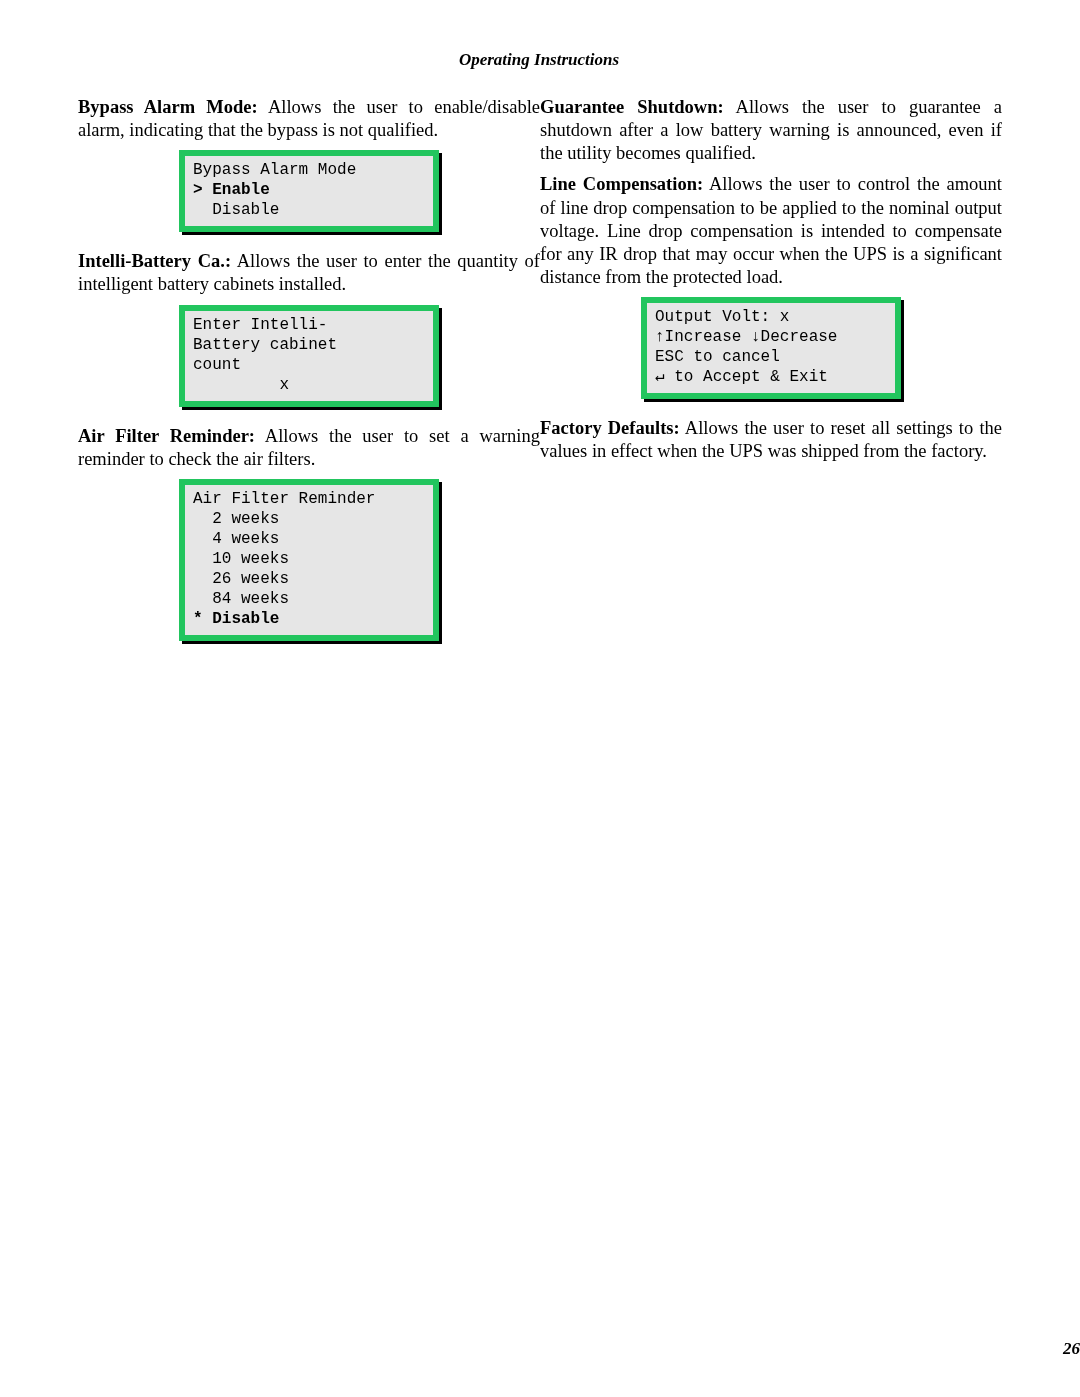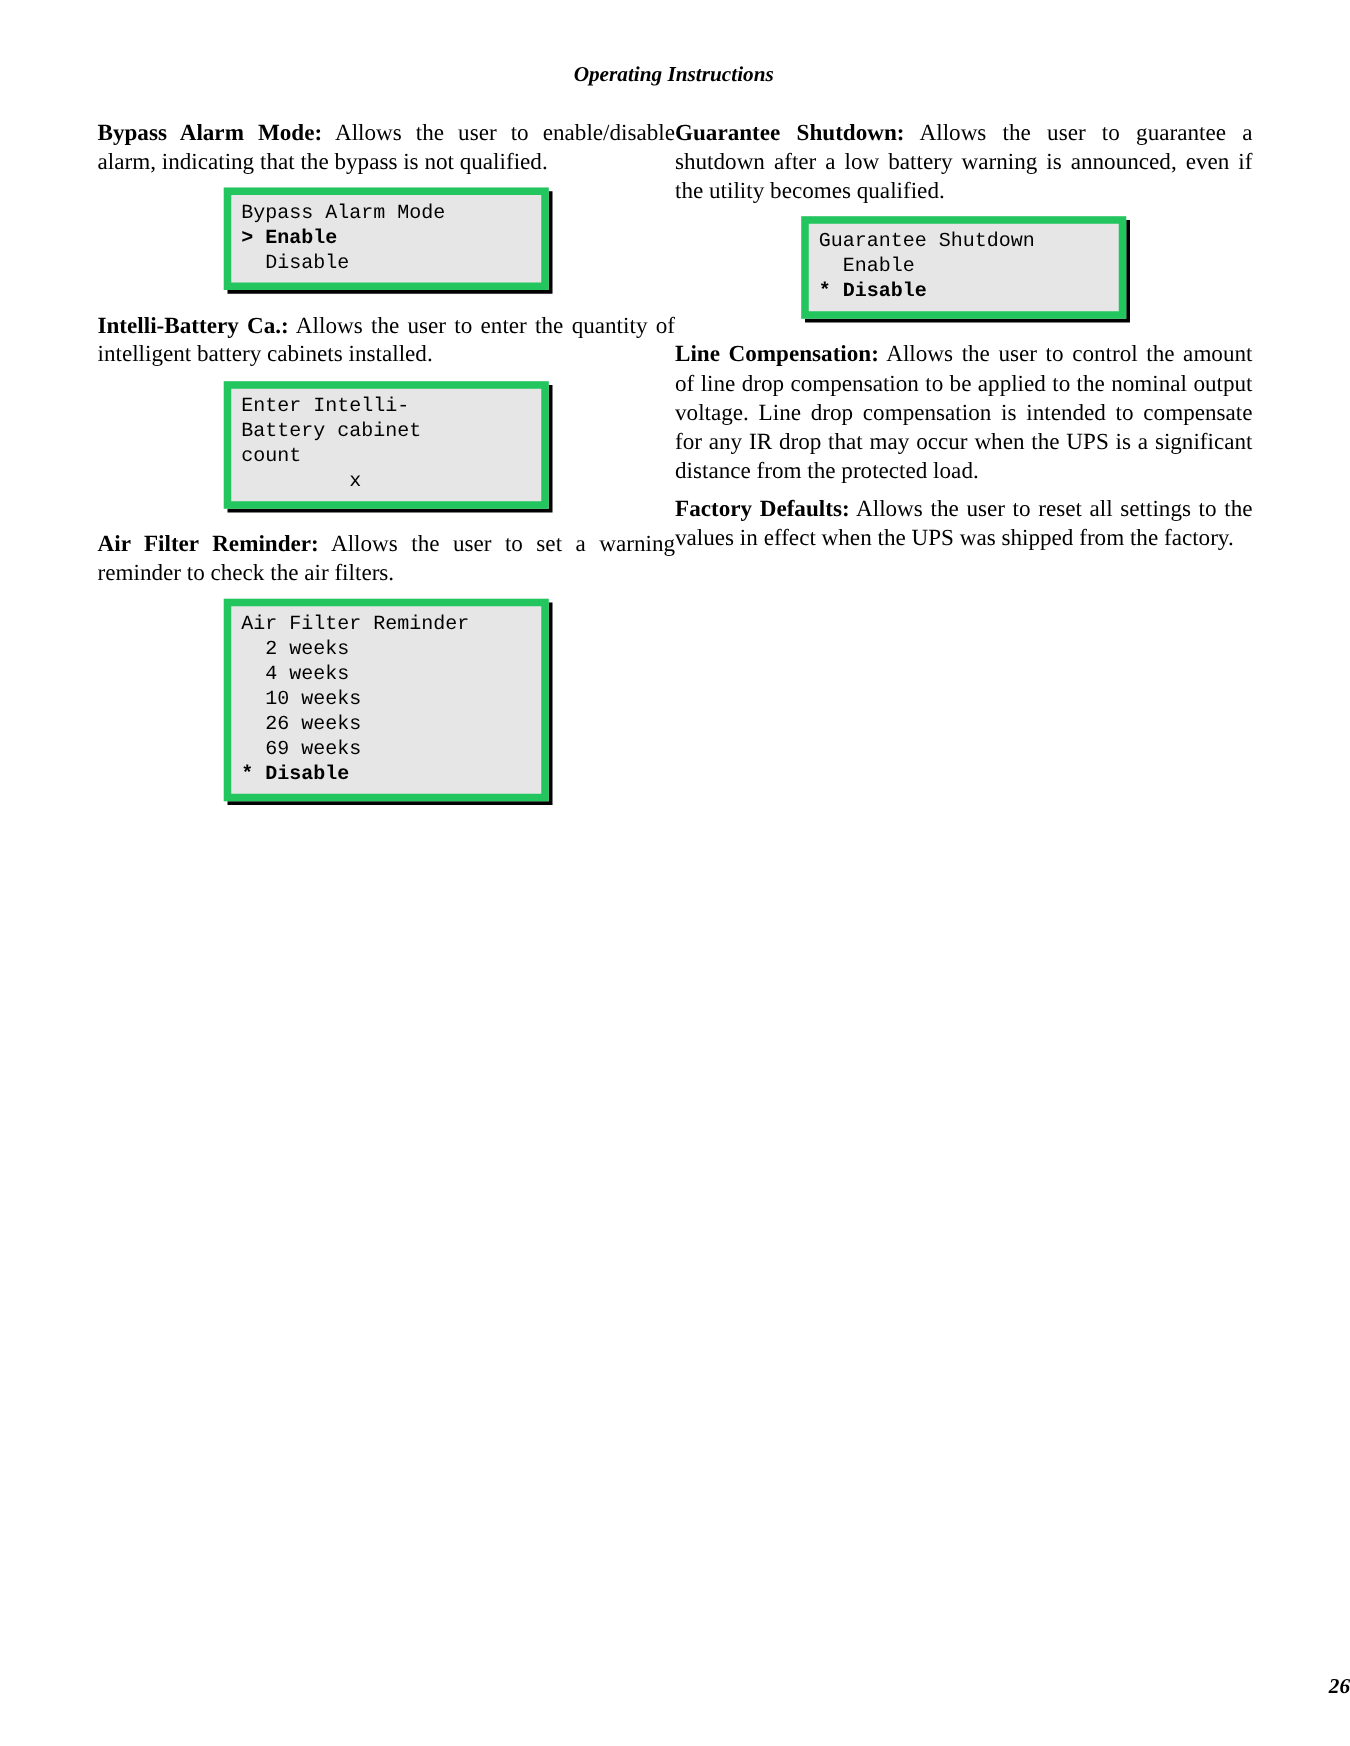--- a/index.html
+++ b/index.html
@@ -92,37 +92,38 @@
 <span>         x</span></div>
 
       <p>
         <span class="lead">Air Filter Reminder:</span><span> Allows the user to set a warning reminder to check the air filters.</span>
       </p>
       <div class="lcd"><span>Air Filter Reminder</span>
 <span>  2 weeks</span>
 <span>  4 weeks</span>
 <span>  10 weeks</span>
 <span>  26 weeks</span>
-<span>  69 weeks</span>
+<span>  84 weeks</span>
 <span class="bold">* Disable</span></div>
 
     </div>
 
     <div class="col">
 
       <p>
         <span class="lead">Guarantee Shutdown:</span><span> Allows the user to guarantee a shutdown after a low battery warning is announced, even if the utility becomes qualified.</span>
       </p>
-      <div class="lcd"><span>Guarantee Shutdown</span>
-<span>  Enable</span>
-<span class="bold">* Disable</span></div>
 
       <p>
         <span class="lead">Line Compensation:</span><span> Allows the user to control the amount of line drop compensation to be applied to the nominal output voltage. Line drop compensation is intended to compensate for any IR drop that may occur when the UPS is a significant distance from the protected load.</span>
       </p>
+      <div class="lcd"><span>Output Volt: x</span>
+<span>↑Increase ↓Decrease</span>
+<span>ESC to cancel</span>
+<span>↵ to Accept &amp; Exit</span></div>
 
       <p>
         <span class="lead">Factory Defaults:</span><span> Allows the user to reset all settings to the values in effect when the UPS was shipped from the factory.</span>
       </p>
 
     </div>
   </div>
 </div>
 
 <div class="footer">26</div>

